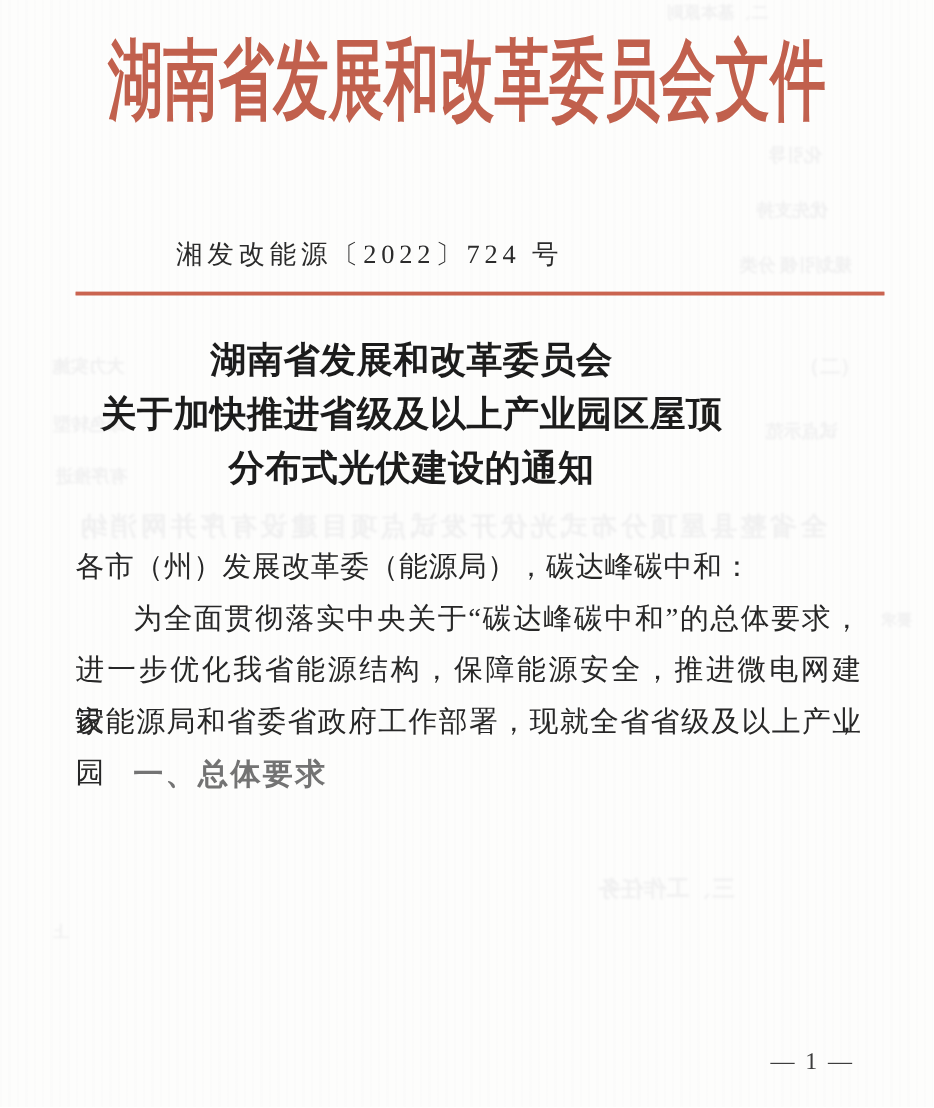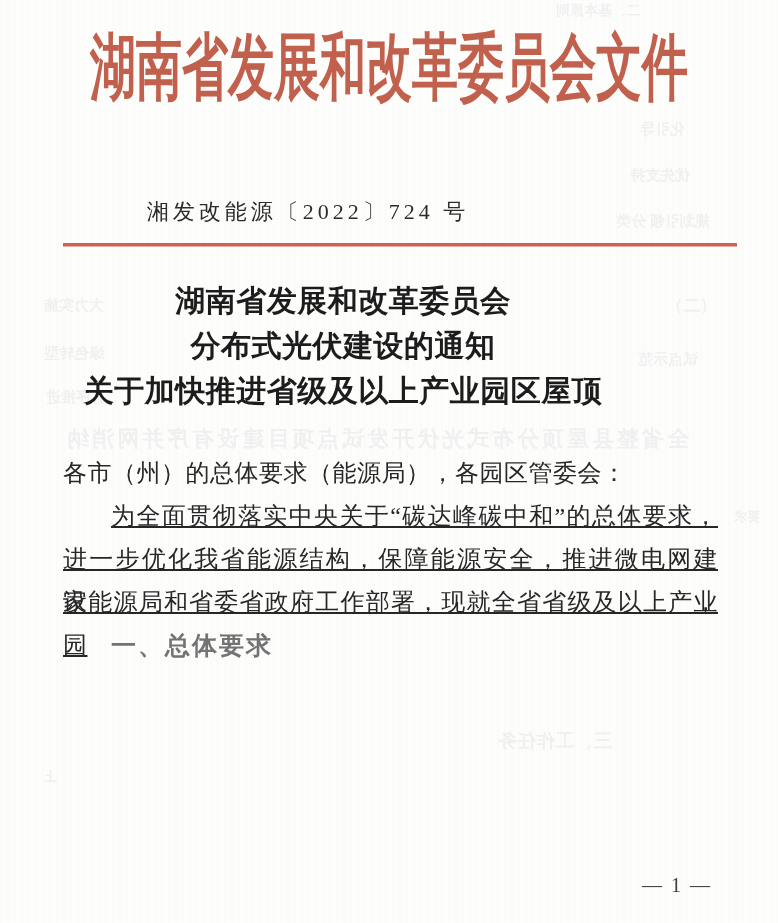--- a/index.html
+++ b/index.html
@@ -90,21 +90,20 @@
     color: #272727;
   }
   .line {
     height: 43px;
     line-height: 43px;
     letter-spacing: 0.5px;
   }
   .fill {
     text-align: justify;
     text-align-last: justify;
-    text-decoration: underline;
   }
   .indent {
     text-indent: 48px;
   }
   .heading {
     font-family: "Liberation Sans", sans-serif;
     font-weight: bold;
     font-size: 25px;
     color: #737373;
     letter-spacing: 2px;
@@ -155,26 +154,26 @@
     </div>
 
   <div class="red-header">湖南省发展和改革委员会文件</div>
 
   <div class="doc-number">湘发改能源〔2022〕724 号</div>
 
   <div class="red-rule"></div>
 
   <div class="doc-title">
     <div class="title-line">湖南省发展和改革委员会</div>
+    <div class="title-line">关于加快推进省级及以上产业园区屋顶</div>
     <div class="title-line">分布式光伏建设的通知</div>
-    <div class="title-line">关于加快推进省级及以上产业园区屋顶</div>
   </div>
 
   <div class="body-block">
-    <div class="line">各市（州）的总体要求（能源局），各园区管委会：</div>
+    <div class="line">各市（州）发展改革委（能源局），碳达峰碳中和：</div>
     <div class="line indent fill">为全面贯彻落实中央关于“碳达峰碳中和”的总体要求，</div>
     <div class="line fill">进一步优化我省能源结构，保障能源安全，推进微电网建设，</div>
     <div class="line fill">家能源局和省委省政府工作部署，现就全省省级及以上产业园</div>
     <div class="line heading indent">一、总体要求</div>
   </div>
 
   <div class="page-number">— 1 —</div>
 
 </div>
 

